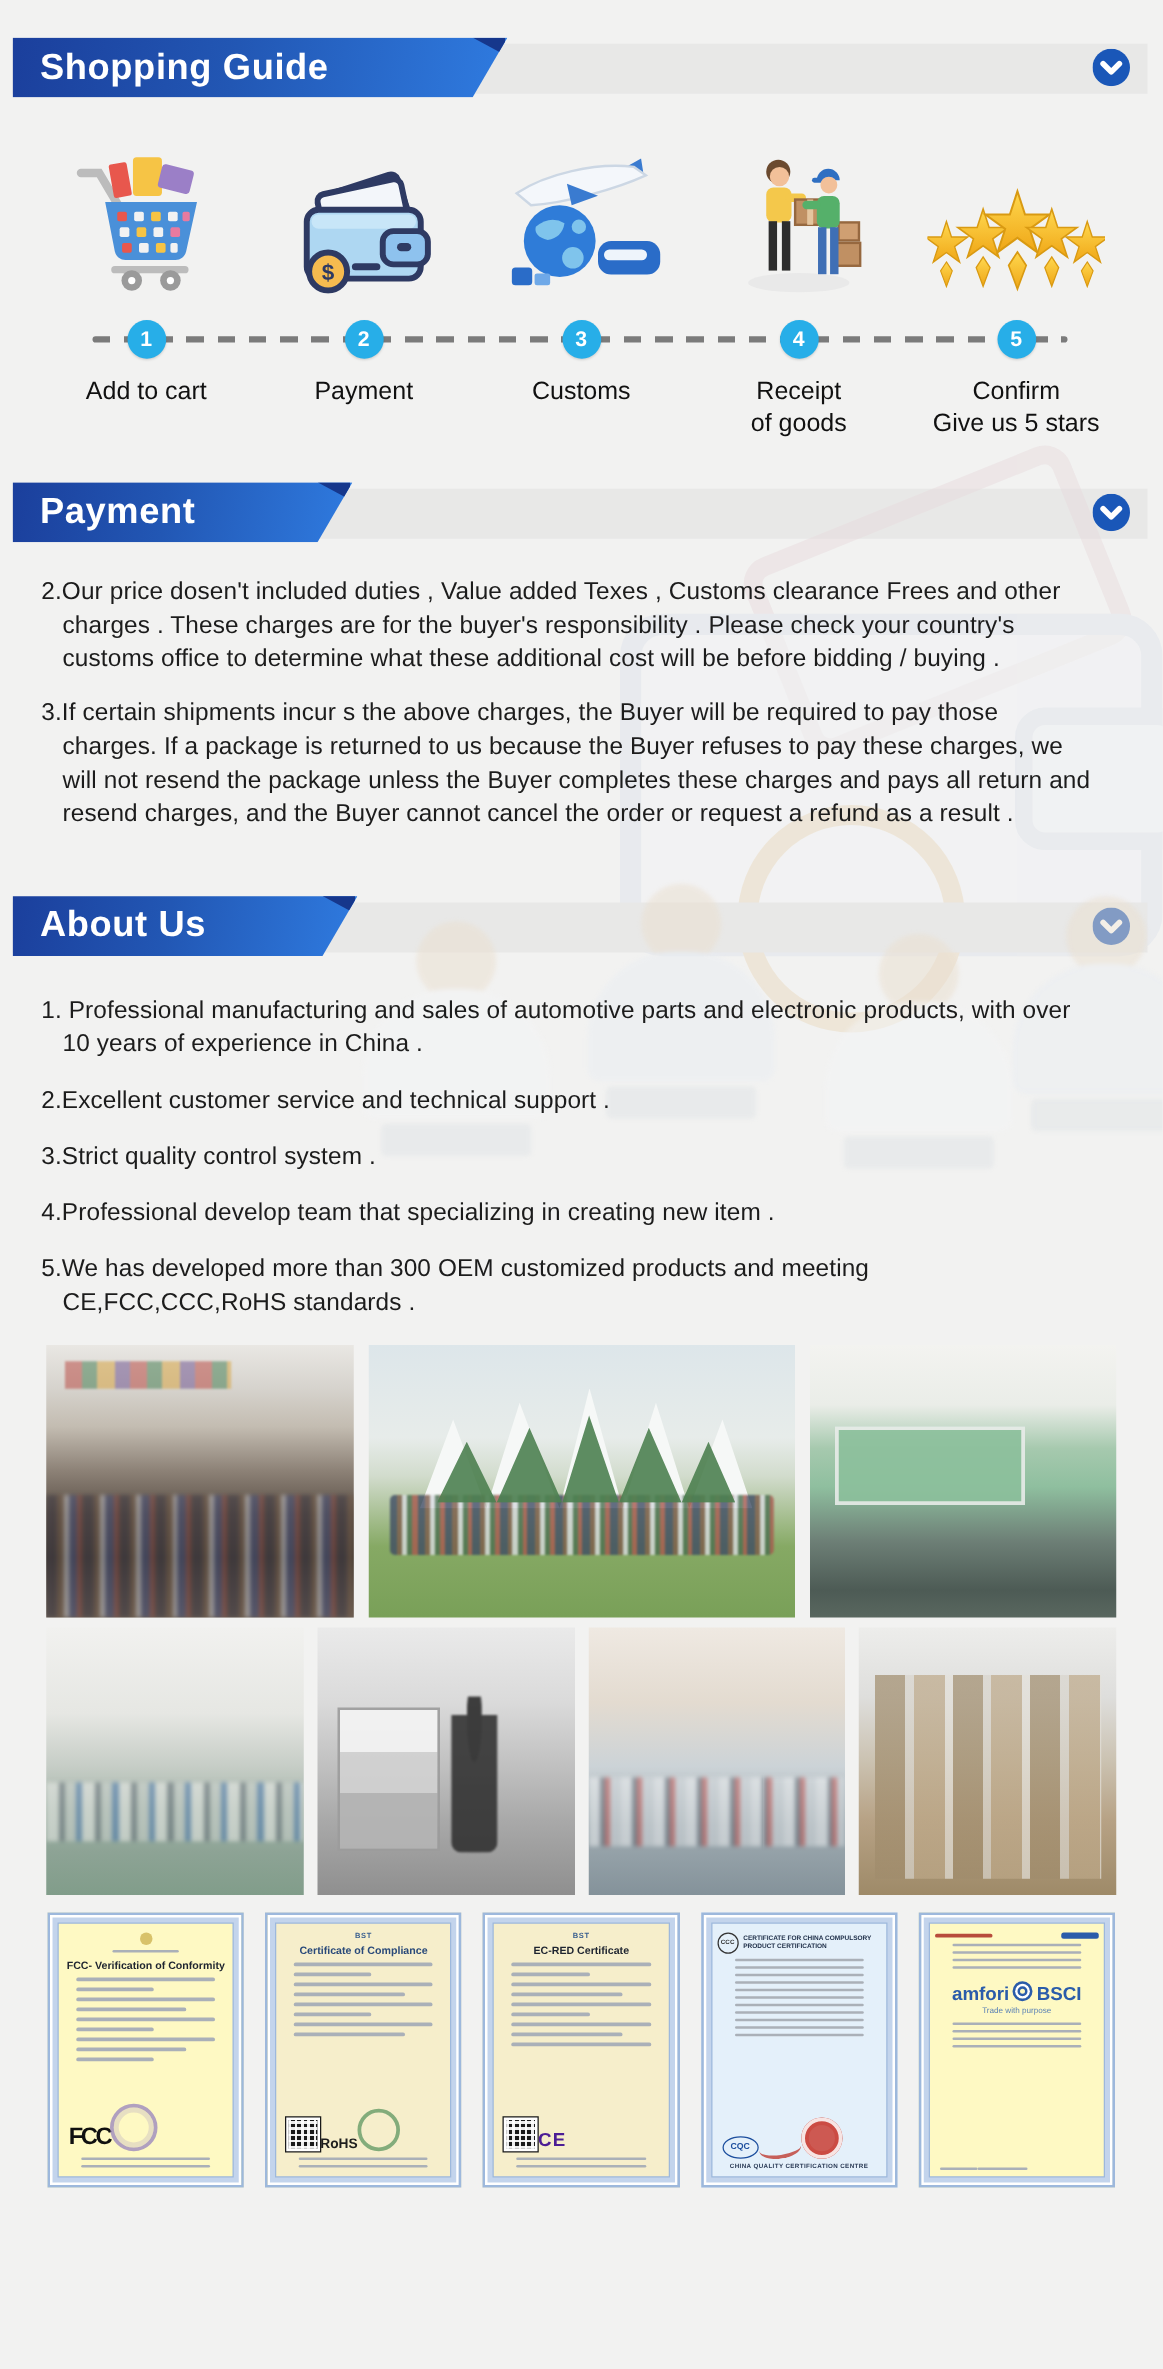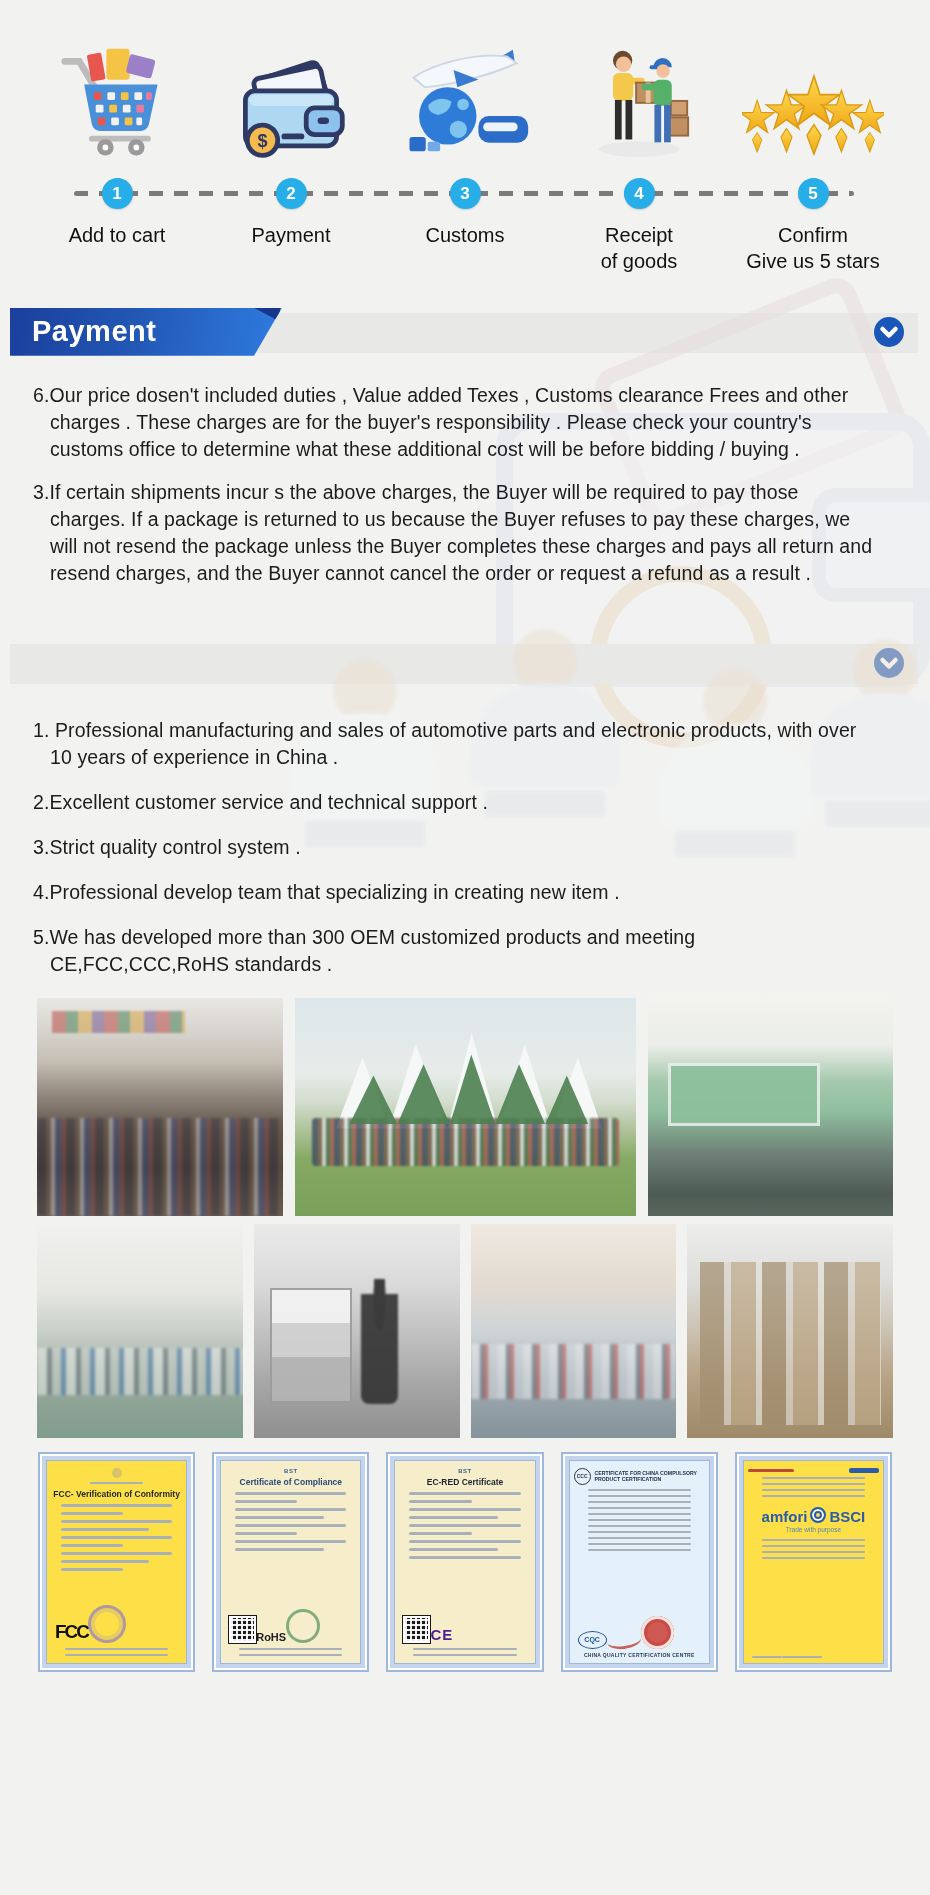--- a/index.html
+++ b/index.html
@@ -109,21 +109,21 @@
   .p6 { background:linear-gradient(180deg,#efe9e2 0%,#e3dbd0 28%,#ccd3d7 52%,#9fabb1 74%,#84929a 100%); }
   .p6::after { content:""; position:absolute; left:0; right:0; top:56%; height:26%;
     background:repeating-linear-gradient(90deg,#f2f3f4 0 9px,#555f6a 9px 13px,#c8423c 13px 17px,#d8dcdf 17px 26px); opacity:.5; filter:blur(1.5px); }
   .p7 { background:linear-gradient(180deg,#ededeb 0%,#dededc 26%,#cbc2b1 50%,#b7a285 72%,#9e8a68 100%); }
   .p7::after { content:""; position:absolute; left:6%; right:6%; top:18%; bottom:6%;
     background:repeating-linear-gradient(90deg,#a08c6c 0 24px,#d9d5cd 24px 31px,#bda888 31px 56px,#e4e1da 56px 62px); opacity:.7; }
 
   
   .cert-row { display:flex; gap:17px; padding:0 38px; margin-top:14px; height:220px; }
   .cert {
-    flex:1; background:#fde047; box-sizing:border-box;
+    flex:1; background:#fef9c3; box-sizing:border-box;
     border:2px solid #9db8dc;
     box-shadow:inset 0 0 0 2px #fff, inset 0 0 0 6px #c3d4ec, inset 0 0 0 7px #9db8dc;
     padding:14px 11px 12px; display:flex; flex-direction:column; position:relative;
   }
   .cert.cream { background:#f6eecb; }
   .cert.blue  { background:#e4f0fa; }
   .tl { height:3px; background:#aab0b8; border-radius:2px; margin:2.5px 10px; }
   .tl.short { margin-right:45%; }
   .tl.mid { margin-right:25%; }
   .tl.tiny { height:2px; margin:2px 14px; }
@@ -152,20 +152,33 @@
   .amfori-row { text-align:center; color:#2a5caa; font-weight:700; font-size:15px; margin:8px 0 1px; white-space:nowrap; }
   .amfori-o { display:inline-block; width:12px; height:12px; border:2.5px solid #2a5caa; border-radius:50%; box-shadow:inset 0 0 0 2px #fff, inset 0 0 0 4px #2a5caa; vertical-align:-1px; margin:0 3px; }
   .amfori-sub { font-size:6.5px; color:#5b82b5; text-align:center; margin-bottom:4px; }
 
   .bottom-pad { height:22px; }
 </style>
 </head>
 <body>
 
 <section>
+  <div class="sec-header mt-h1">
+    <div class="strip"></div>
+    <div class="ribbon w-shop">
+      <span>Shopping Guide</span>
+      <div class="fold"></div>
+    </div>
+    <div class="chev">
+      <svg viewBox="0 0 30 30" width="30" height="30">
+          <circle cx="15" cy="15" r="15" fill="#1a57b8"></circle>
+          <path d="M8.5 12 L15 18.5 L21.5 12" stroke="#fff" stroke-width="4.5" fill="none" stroke-linecap="round" stroke-linejoin="round"></path>
+        </svg>
+    </div>
+  </div>
 
   <div class="icons-row">
 
     <span>
       <svg width="116" height="114" viewBox="0 0 120 114">
         <path d="M6 16 h15 l19 32" stroke="#bcbcbc" stroke-width="7" fill="none" stroke-linecap="round"></path>
         <rect x="31" y="8" width="15" height="28" rx="2" fill="#e8574d" transform="rotate(-10 38 22)"></rect>
         <rect x="49" y="3" width="24" height="32" rx="3" fill="#f6c445"></rect>
         <rect x="71" y="11" width="27" height="20" rx="3" fill="#9b7fc7" transform="rotate(14 84 21)"></rect>
         <path d="M26 40 h76 l-9 41 a9 9 0 0 1 -9 7 h-41 a9 9 0 0 1 -9 -7 z" fill="#4a90d9"></path>
@@ -322,28 +335,32 @@
   </div>
 
   <div class="wm wm-wallet">
     <div class="card"></div>
       <div class="bodyw"></div>
       <div class="clasp"></div>
       <div class="coin"></div>
   </div>
 
   <div class="text-block pay-text">
-    <p class="para">6.Our price dosen't included duties , Value added Texes , Customs clearance Frees and other charges . These charges are for the buyer's responsibility . Please check your country's customs office to determine what these additional cost will be before bidding / buying .</p>
+    <p class="para">2.Our price dosen't included duties , Value added Texes , Customs clearance Frees and other charges . These charges are for the buyer's responsibility . Please check your country's customs office to determine what these additional cost will be before bidding / buying .</p>
     <p class="para">3.If certain shipments incur s the above charges, the Buyer will be required to pay those charges. If a package is returned to us because the Buyer refuses to pay these charges, we will not resend the package unless the Buyer completes these charges and pays all return and resend charges, and the Buyer cannot cancel the order or request a refund as a result .</p>
   </div>
 </section>
 
 <section>
   <div class="sec-header mt-h3">
     <div class="strip"></div>
+    <div class="ribbon w-abt">
+      <span>About Us</span>
+      <div class="fold"></div>
+    </div>
     <div class="chev">
       <svg viewBox="0 0 30 30" width="30" height="30">
           <circle cx="15" cy="15" r="15" fill="#1a57b8"></circle>
           <path d="M8.5 12 L15 18.5 L21.5 12" stroke="#fff" stroke-width="4.5" fill="none" stroke-linecap="round" stroke-linejoin="round"></path>
         </svg>
     </div>
   </div>
 
   <div class="wm wm-people">
     <div class="person" style="left:20px; top:40px;">

